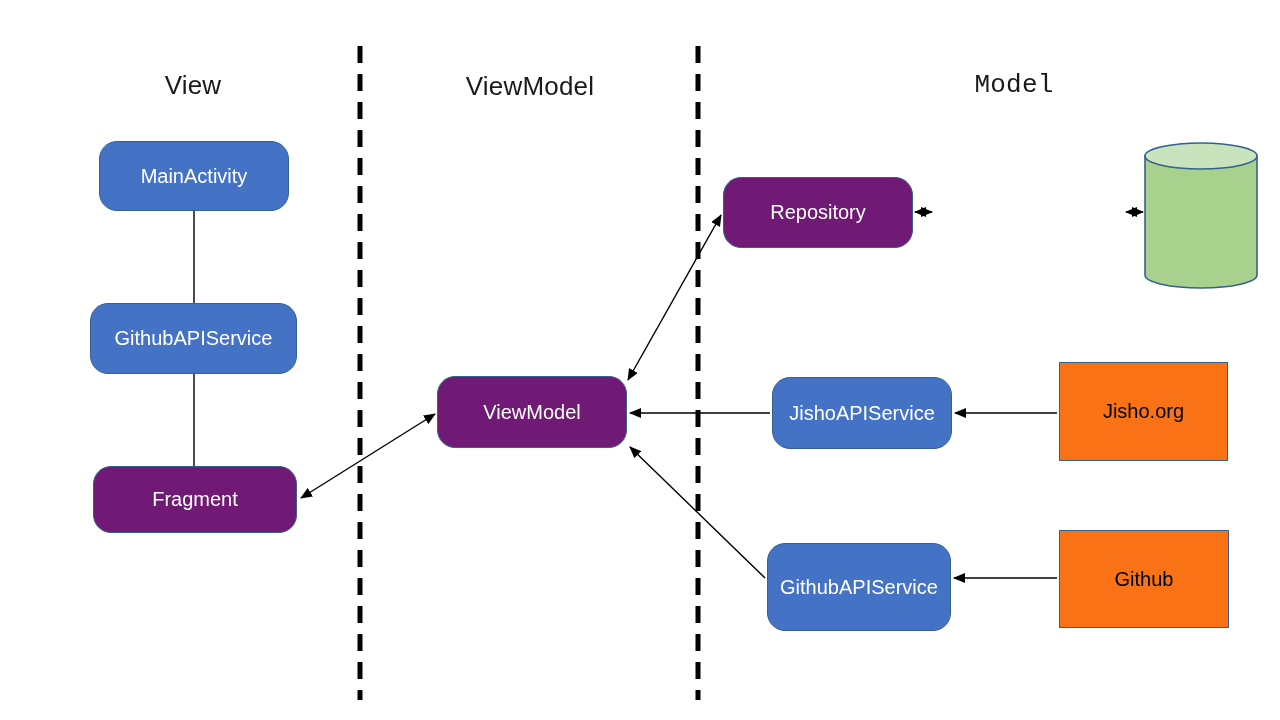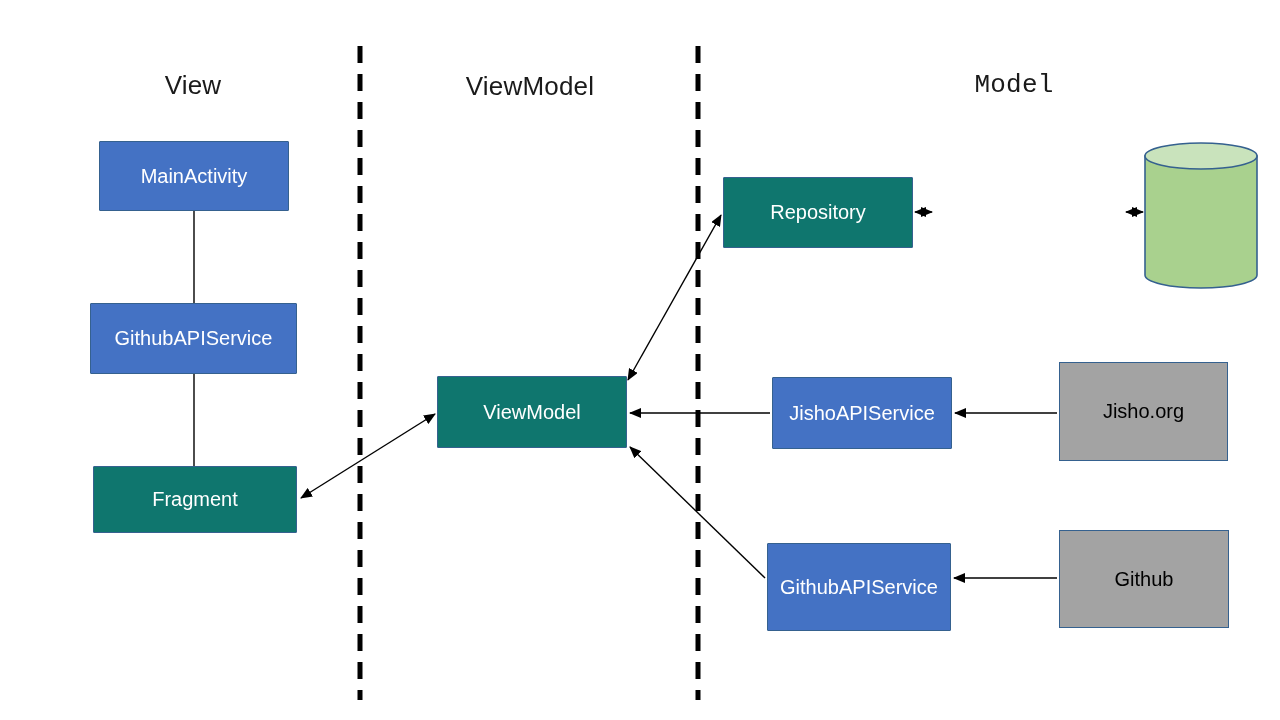--- a/index.html
+++ b/index.html
@@ -26,25 +26,25 @@
   .node {
     position: absolute;
     box-sizing: border-box;
     display: flex;
     align-items: center;
     justify-content: center;
     font-size: 20px;
     border: 1.6px solid #35618F;
     text-align: center;
   }
-  .rounded { border-radius: 1px; color: #ffffff; }
+  .rounded { border-radius: 18px; color: #ffffff; }
   .blue   { background: #4472C4; }
-  .orange { background: #0f766e; }
+  .orange { background: #701a75; }
   .green-rect {
-    background: #a3a3a3;
+    background: #f97316;
     color: #000000;
   }
   .cyl-label {
     position: absolute;
     color: #000000;
     font-size: 20px;
     line-height: 1.45;
     text-align: center;
     white-space: pre-line;
   }

